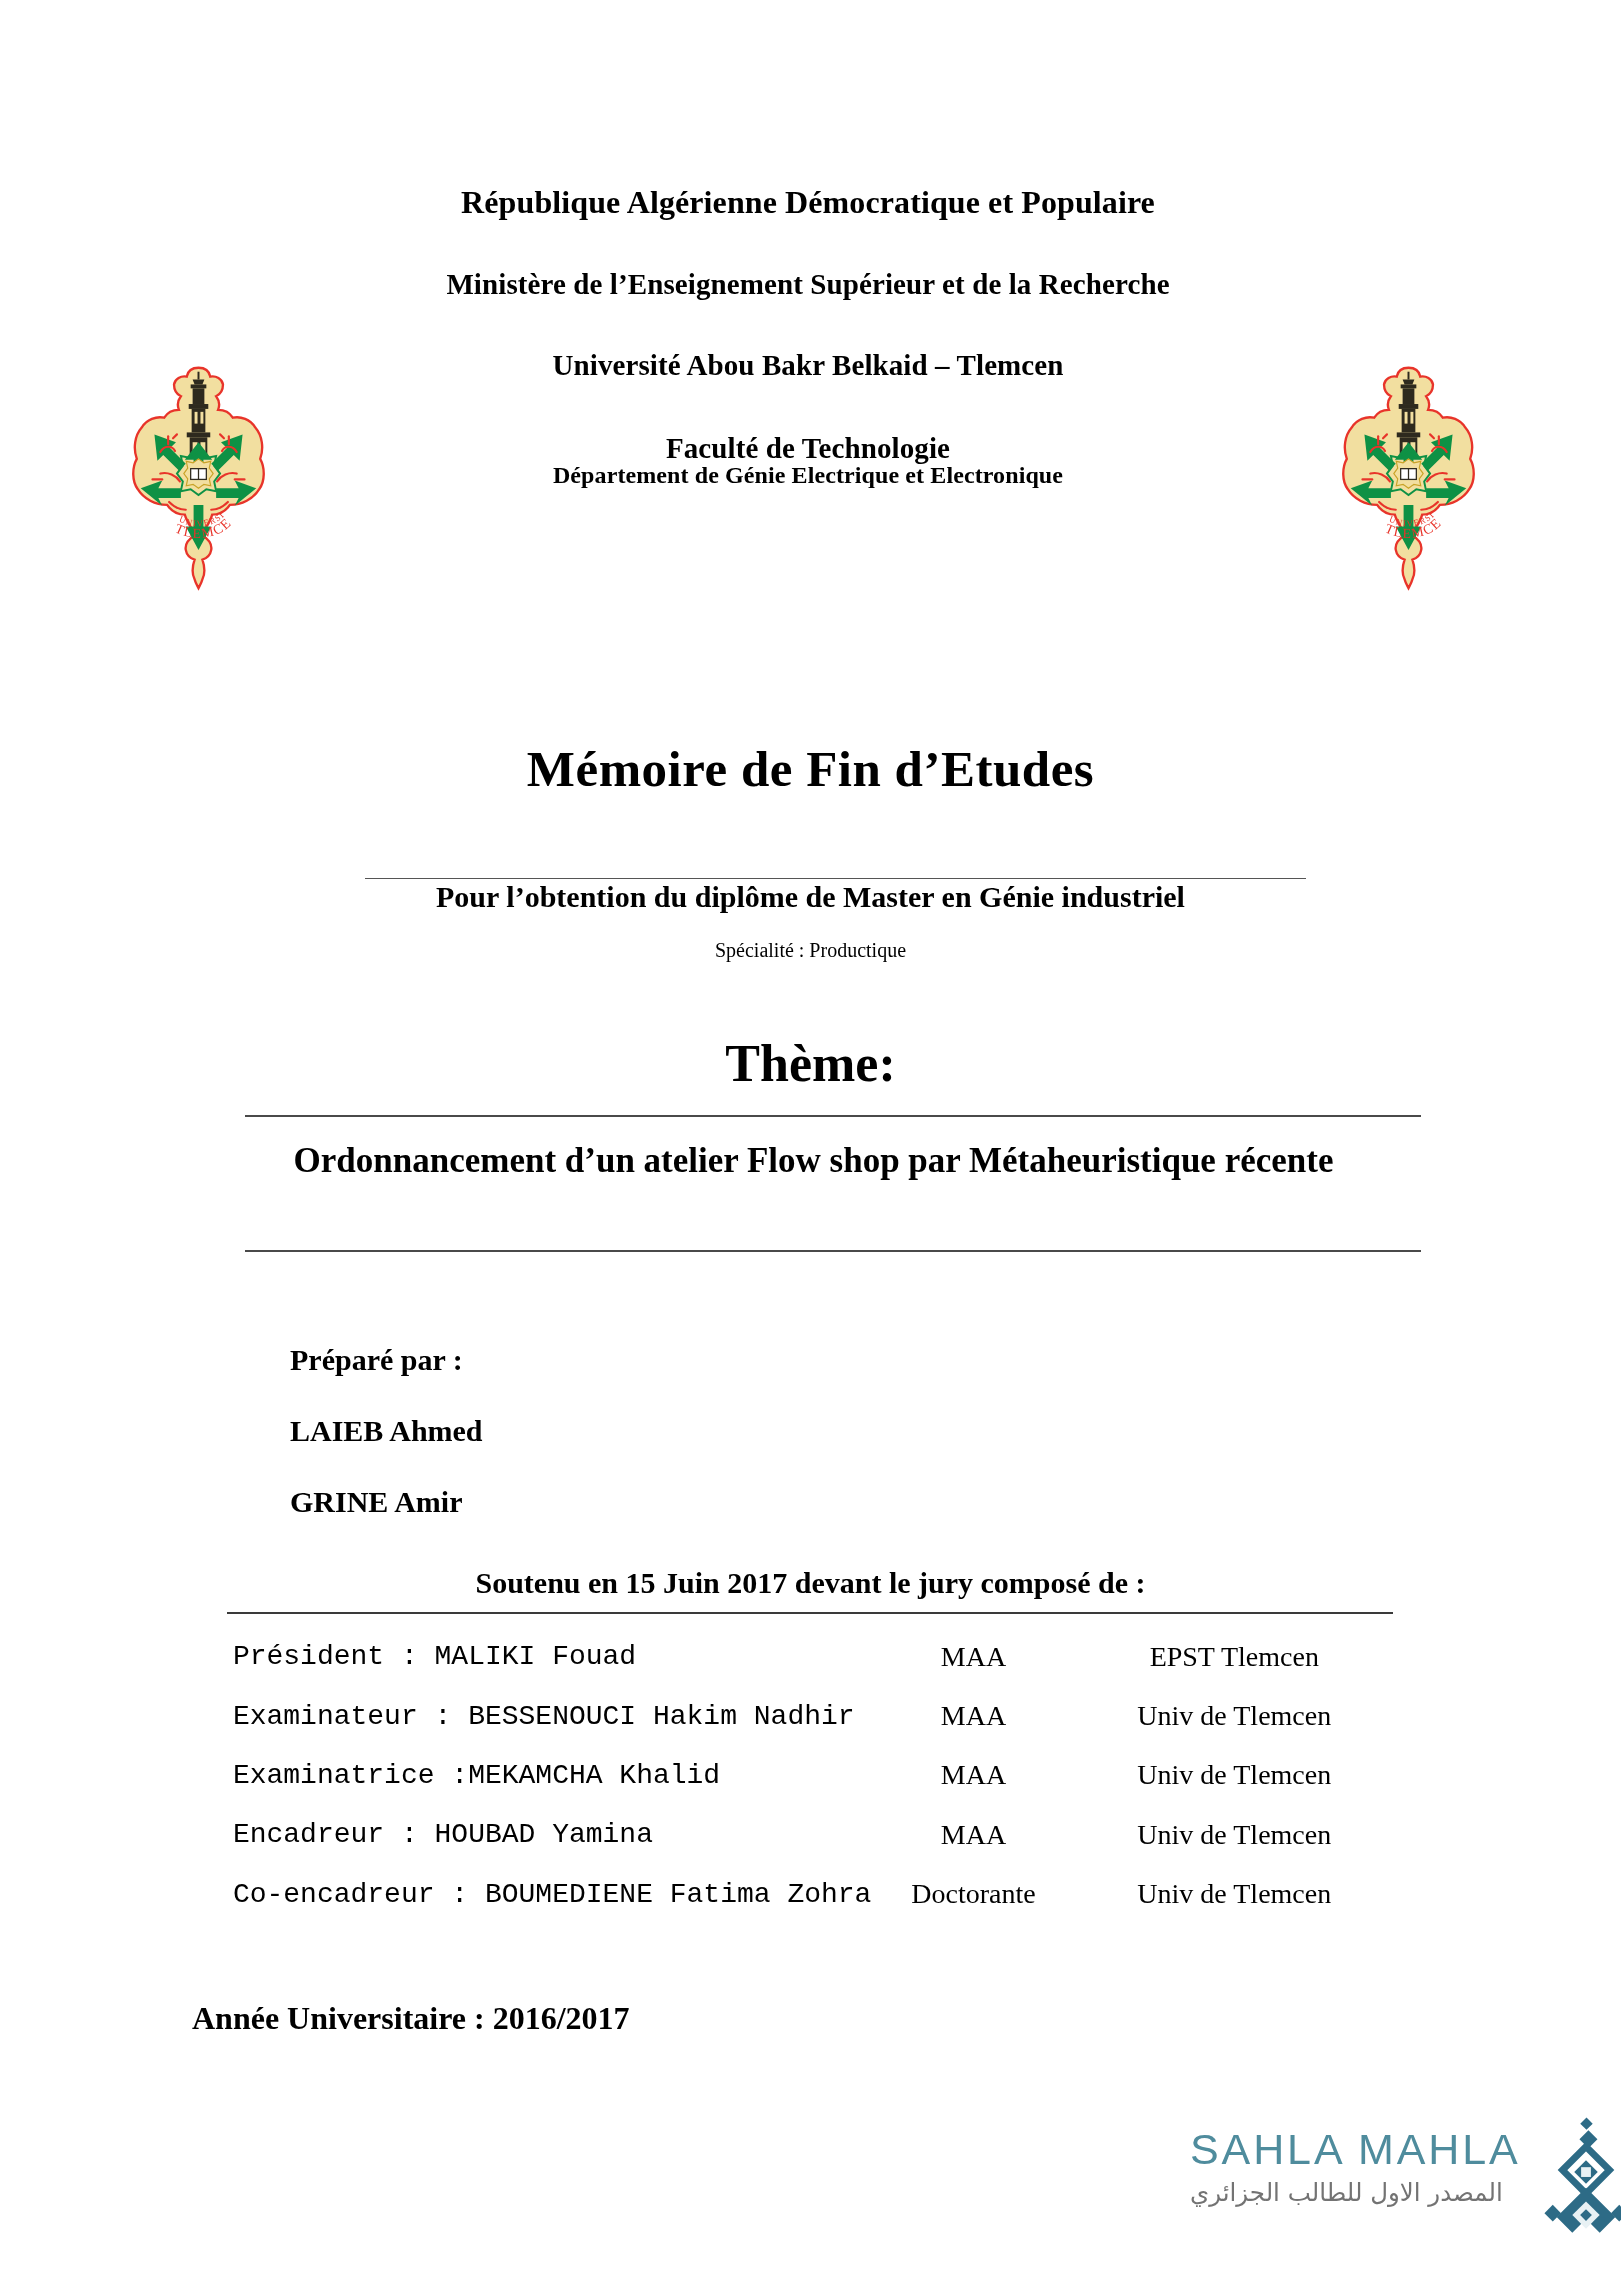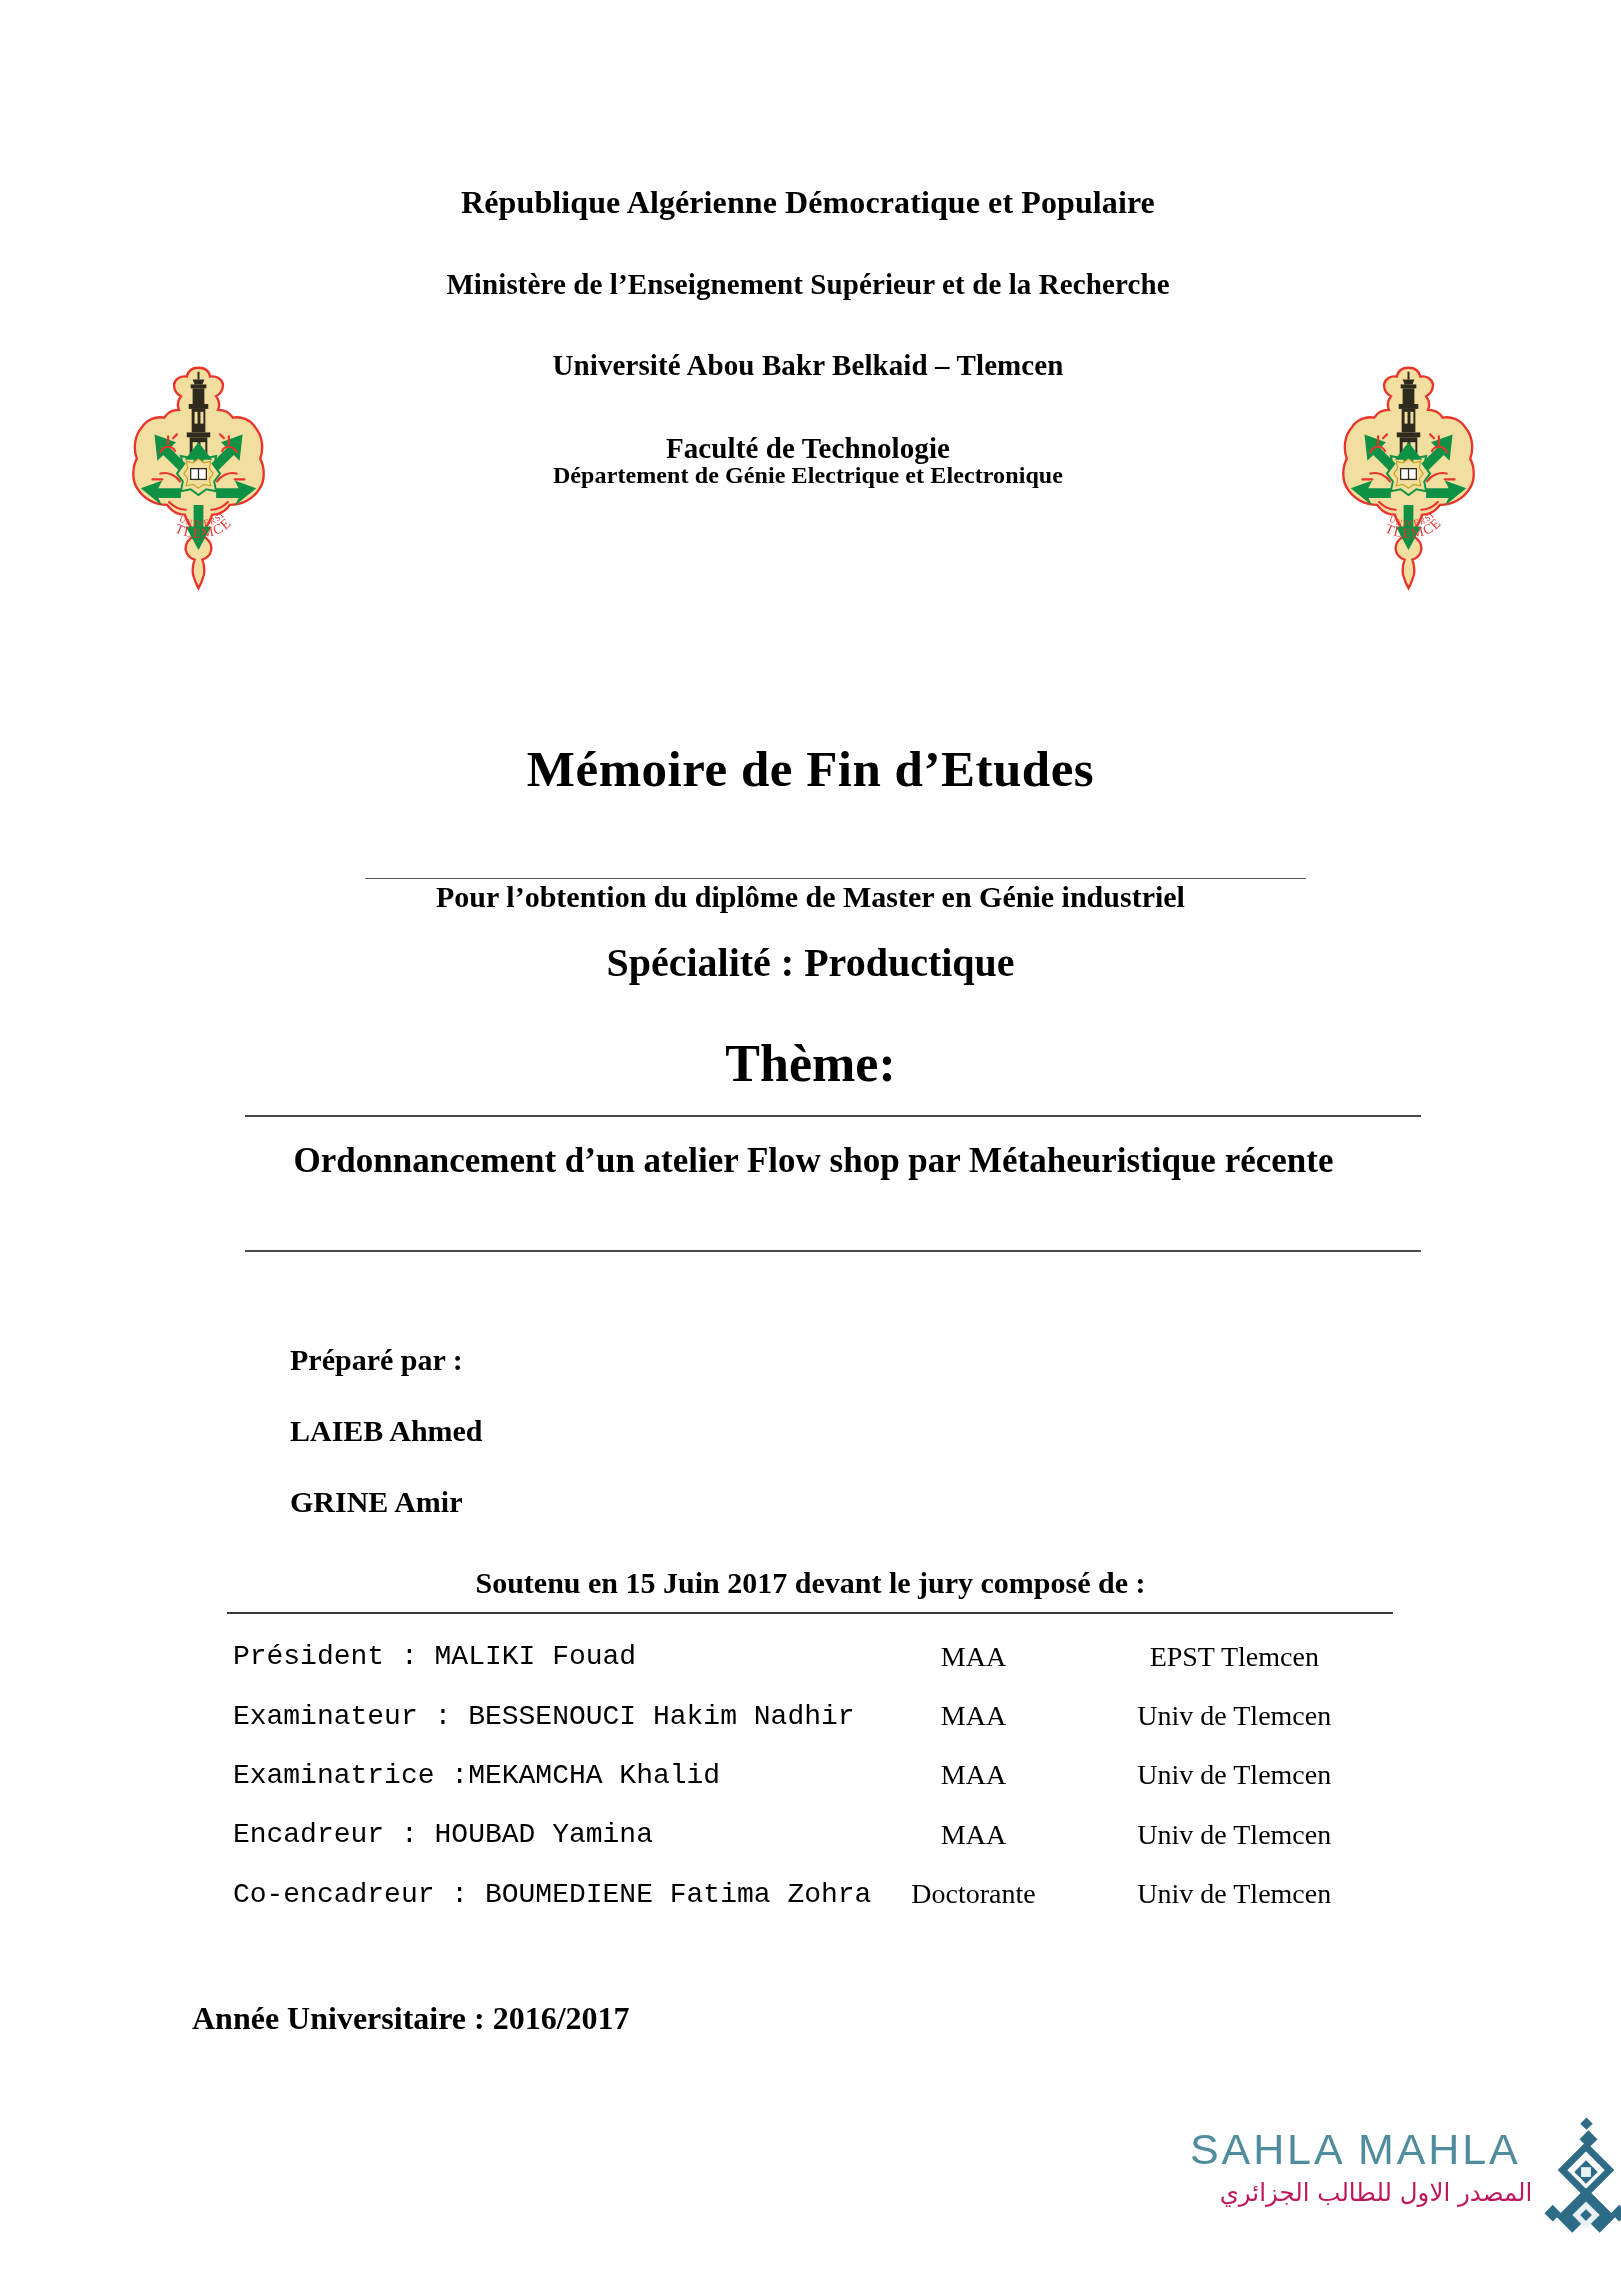--- a/index.html
+++ b/index.html
@@ -76,22 +76,22 @@
     top: 880px;
     width: 1621px;
     text-align: center;
   }
   .diploma-line1 {
     font-weight: bold;
     font-size: 30px;
     margin: 0;
   }
   .diploma-line2 {
-    font-weight: bold;
-    font-size: 40px;
+    font-weight: normal;
+    font-size: 20px;
     margin-top: 24.5px;
   }
 
   .theme-label {
     position: absolute;
     left: 0;
     top: 1034px;
     width: 1621px;
     text-align: center;
     font-weight: bold;
@@ -185,25 +185,25 @@
     font-size: 43px;
     letter-spacing: 2.9px;
     color: #4f8c9d;
     white-space: nowrap;
   }
   .wm-arabic {
     position: absolute;
     left: 0;
     top: 61px;
     width: 372px;
-    text-align: center;
+    text-align: left;
     direction: rtl;
     font-family: "DejaVu Sans", sans-serif;
     font-size: 24.5px;
-    color: #be185d;
+    color: #737373;
     white-space: nowrap;
   }
   .wm-mark {
     position: absolute;
     left: 351px;
     top: 0px;
     width: 90px;
     height: 116px;
   }
 </style>

